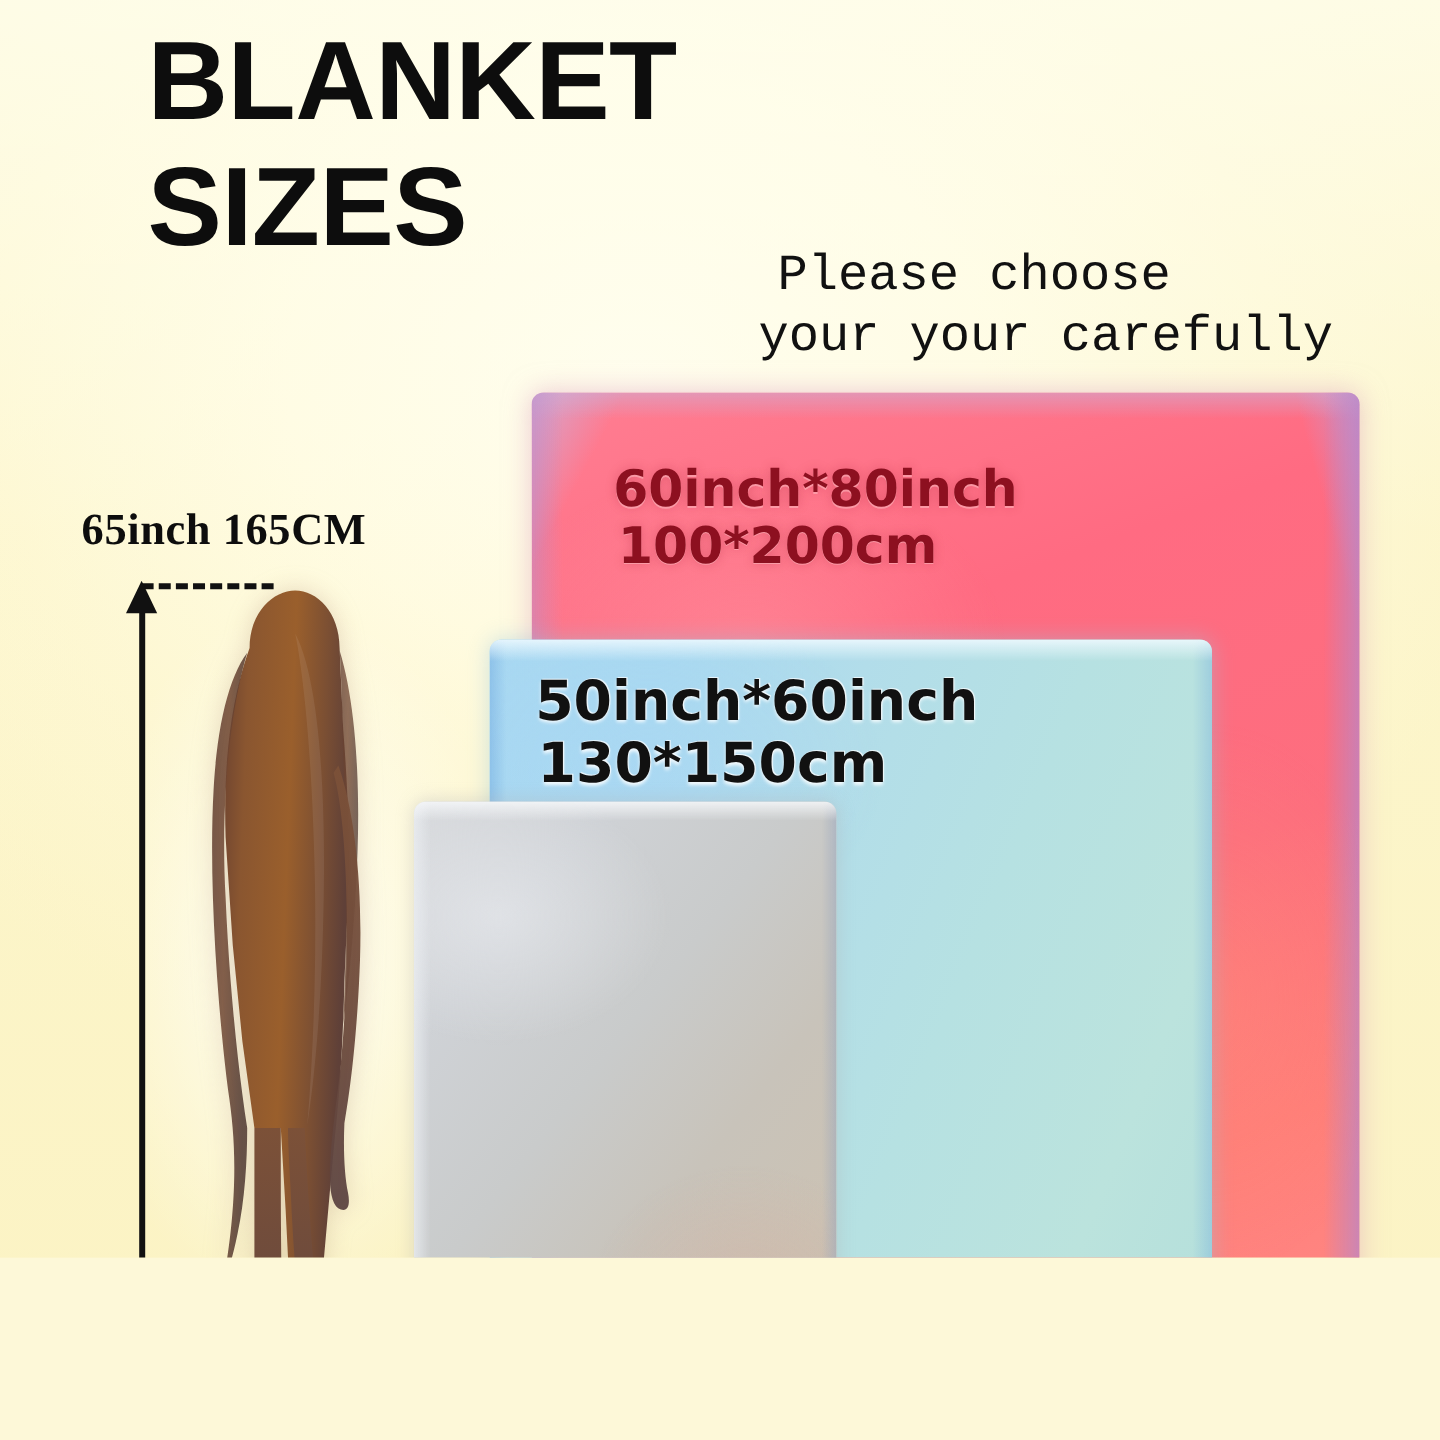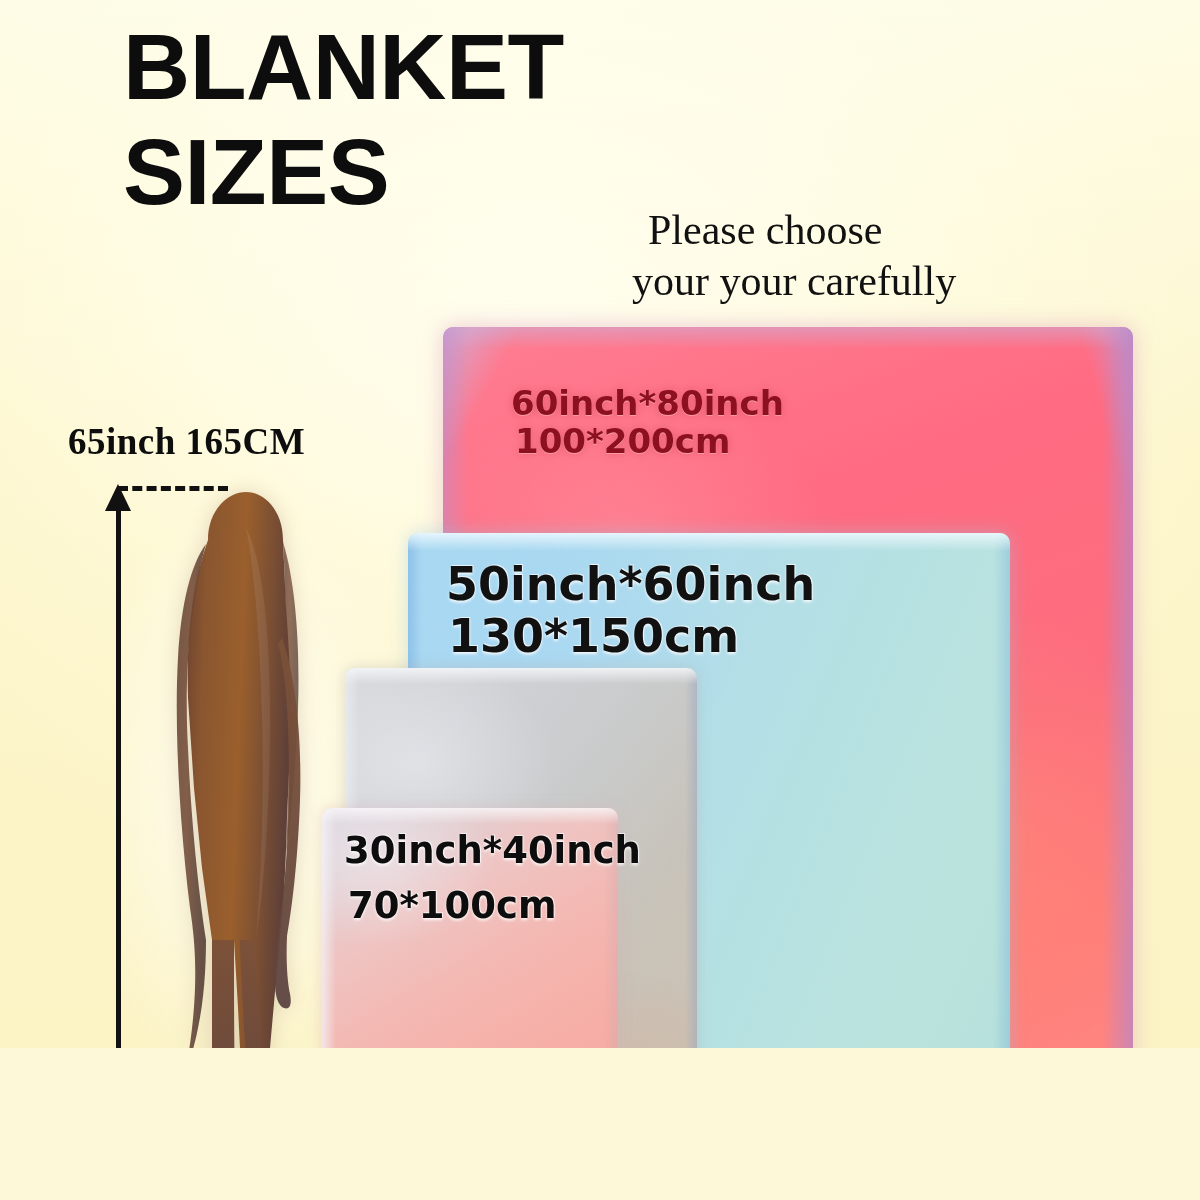--- a/index.html
+++ b/index.html
@@ -33,21 +33,21 @@
     letter-spacing:-0.5px;
     font-family:"Liberation Sans",sans-serif;
   }
   #title .ln{display:block;}
   #title .ln2{margin-top:14px;}
 
   #subtitle{
     position:absolute;left:630px;top:205px;width:520px;
     font-size:42px;line-height:1.22;color:#111;font-weight:400;
     text-align:center;
-    font-family:Liberation Serif, serif;
+    font-family:Liberation Mono, monospace;
   }
   #subtitle .sl{display:block;}
   #subtitle .sl1{text-align:left;padding-left:18px;}
   #subtitle .sl2{text-align:left;padding-left:2px;}
 
   
   .blanket{
     position:absolute;
     border-radius:10px;
   }
@@ -75,21 +75,21 @@
   #bl-1 .glow{
     background:
       radial-gradient(ellipse 300px 210px at 26% 26%, rgba(255,160,170,0.40) 0%, rgba(255,160,170,0) 72%),
       radial-gradient(ellipse 230px 330px at 82% 62%, rgba(255,150,120,0.30) 0%, rgba(255,150,120,0) 70%),
       linear-gradient(90deg, rgba(190,140,200,0.55) 0px, rgba(190,140,200,0.0) 26px),
       linear-gradient(270deg, rgba(186,134,198,0.75) 0px, rgba(186,134,198,0.0) 30px),
       linear-gradient(180deg, rgba(205,175,215,0.55) 0px, rgba(205,175,215,0.0) 22px),
       linear-gradient(0deg, rgba(186,140,198,0.55) 0px, rgba(186,140,198,0.0) 26px);
   }
   #bl-1 .lbl{
-    left:68px;top:57px;font-size:34px;color:#8d1020;
+    left:68px;top:57px;font-size:42px;color:#8d1020;
     text-shadow:0 1px 0 rgba(255,190,195,0.55), 0 0 9px rgba(150,20,40,0.25);
   }
   #bl-1 .lbl .l2{padding-left:4px;}
 
   
   #bl-2{
     left:408px;top:533px;width:602px;height:608px;
     background:
       linear-gradient(112deg,#a8d8f2 0%, #a9d9f0 18%, #b2ddea 38%, #b6e1e2 60%, #bbe3dd 82%, #b4dfdb 100%);
     box-shadow:0 0 18px rgba(150,200,225,0.45);
@@ -216,27 +216,20 @@
     <div class="lbl">
       <span class="l1">50inch*60inch</span>
       <span class="l2">130*150cm</span>
     </div>
   </div>
 
   <div class="blanket" id="bl-3">
     <div class="glow"></div>
   </div>
 
-  <div class="blanket" id="bl-4">
-    <div class="glow"></div>
-    <div class="lbl">
-      <span class="l1">30inch*40inch</span>
-      <span class="l2">70*100cm</span>
-    </div>
-  </div>
 
   <div id="figure">
     <svg viewBox="0 0 190 672" xmlns="http://www.w3.org/2000/svg">
       <defs>
         <linearGradient id="skin" x1="0" y1="0" x2="1" y2="0.25">
           <stop offset="0%" stop-color="#6b4230"></stop>
           <stop offset="20%" stop-color="#8a5630"></stop>
           <stop offset="55%" stop-color="#9a5f2c"></stop>
           <stop offset="80%" stop-color="#7b4f33"></stop>
           <stop offset="100%" stop-color="#5f4038"></stop>

